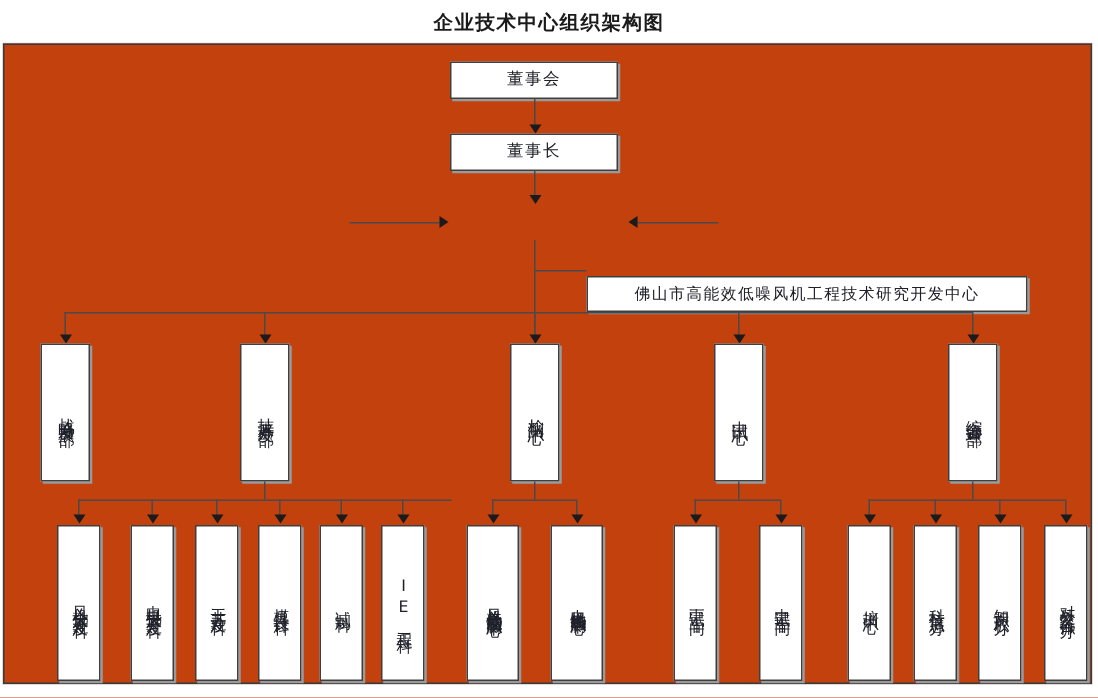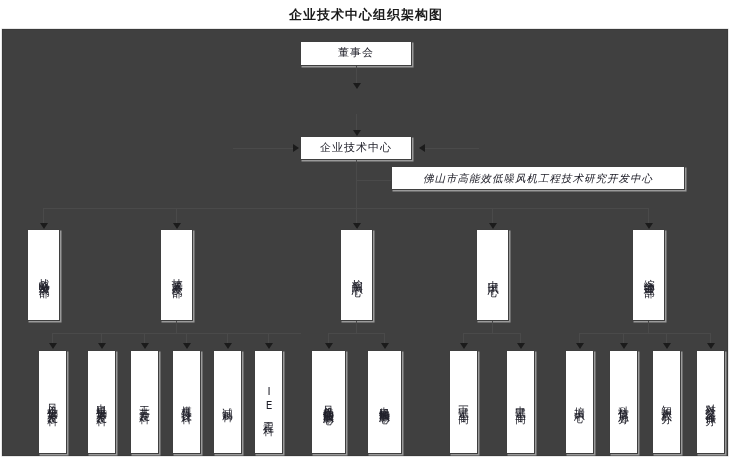--- a/index.html
+++ b/index.html
@@ -16,21 +16,21 @@
     text-align:center;
     font-size:13px;font-weight:bold;
     letter-spacing:1px;
     color:#1a1a1a;
   }
   #frame{
     position:absolute;left:2px;top:29px;
     width:726px;height:427px;
     border:1px solid #3a3a3a;
     box-shadow:0 0 0 0.5px #cfcfcf;
-    background:#404040;
+    background:#c2410c;
     box-sizing:border-box;
   }
   .node{
     position:absolute;
     box-sizing:border-box;
     border:1px solid #3f3f3f;
     background:#ffffff;
     box-shadow:1.5px 1.5px 0 0 #9a9a9a;
     display:flex;align-items:center;justify-content:center;
     font-size:11px;
@@ -84,35 +84,35 @@
 
 <div id="chart-title">企业技术中心组织架构图</div>
 
 <div id="frame">
 
   <div class="node h" style="left:297px;top:11px;width:112px;height:25px;">董事会</div>
 
   <div class="ln lnv" style="left:353px;top:36px;height:18px;"></div>
   <div class="arrow" style="left:350px;top:53px;"></div>
 
+  <div class="node h" style="left:297px;top:59px;width:112px;height:25px;">董事长</div>
 
   <div class="ln lnv" style="left:353px;top:84px;height:17px;"></div>
   <div class="arrow" style="left:350px;top:100px;"></div>
 
-  <div class="node h" style="left:297px;top:106px;width:112px;height:24px;">企业技术中心</div>
 
   <div class="ln lnh" style="left:230px;top:118px;width:60px;"></div>
   <div class="arrow-r" style="left:290px;top:114px;"></div>
 
   <div class="ln lnh" style="left:422px;top:118px;width:54px;"></div>
   <div class="arrow-l" style="left:416px;top:114px;"></div>
 
   <div class="ln lnv" style="left:353px;top:130px;height:77px;"></div>
   <div class="ln lnh" style="left:353px;top:150px;width:35px;"></div>
-  <div class="node h" style="left:388px;top:136px;width:294px;height:24px;font-size:10.5px;font-style:italic;">佛山市高能效低噪风机工程技术研究开发中心</div>
+  <div class="node h" style="left:388px;top:154px;width:294px;height:24px;font-size:10.5px;">佛山市高能效低噪风机工程技术研究开发中心</div>
 
   <div class="ln lnh" style="left:40px;top:178px;width:605px;"></div>
 
   <div class="ln lnv" style="left:40px;top:178px;height:16px;"></div>
   <div class="arrow" style="left:37px;top:193px;"></div>
 
   <div class="ln lnv" style="left:173px;top:178px;height:16px;"></div>
   <div class="arrow" style="left:170px;top:193px;"></div>
 
   <div class="ln lnv" style="left:353px;top:178px;height:16px;"></div>

